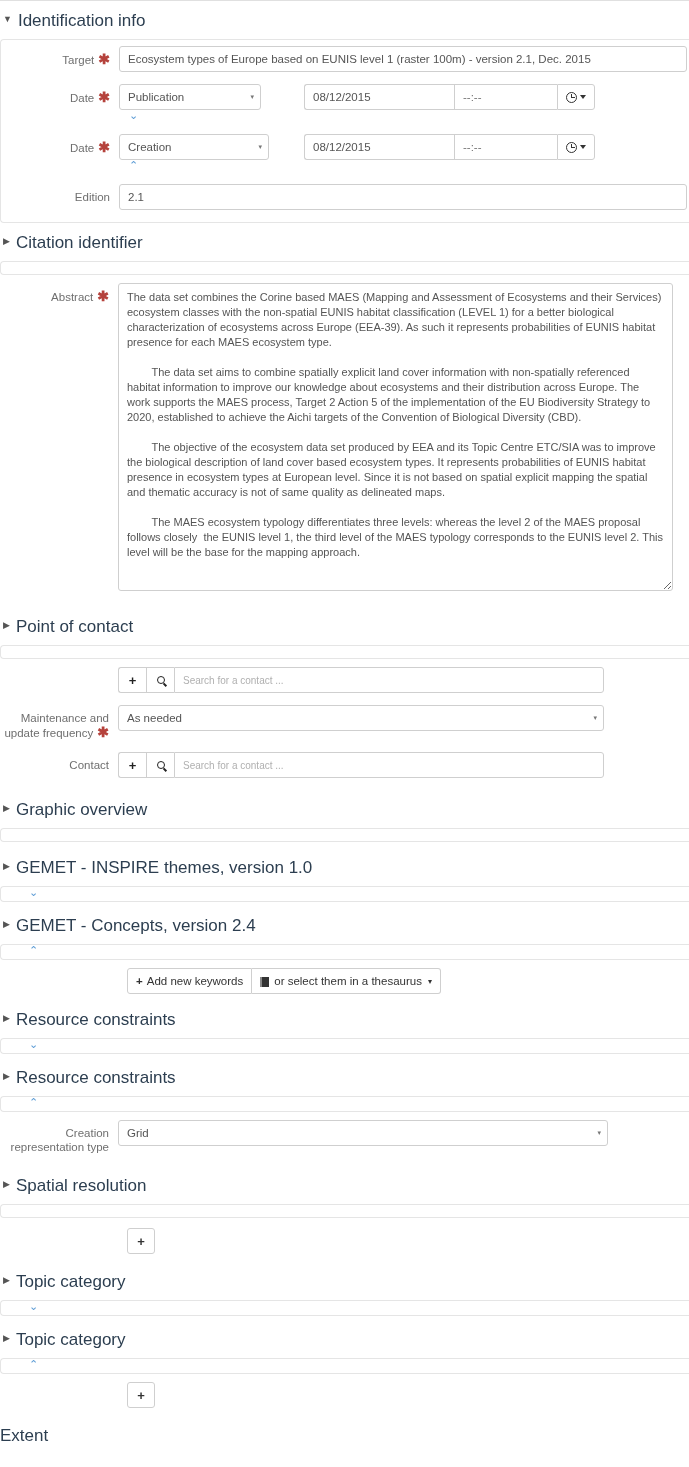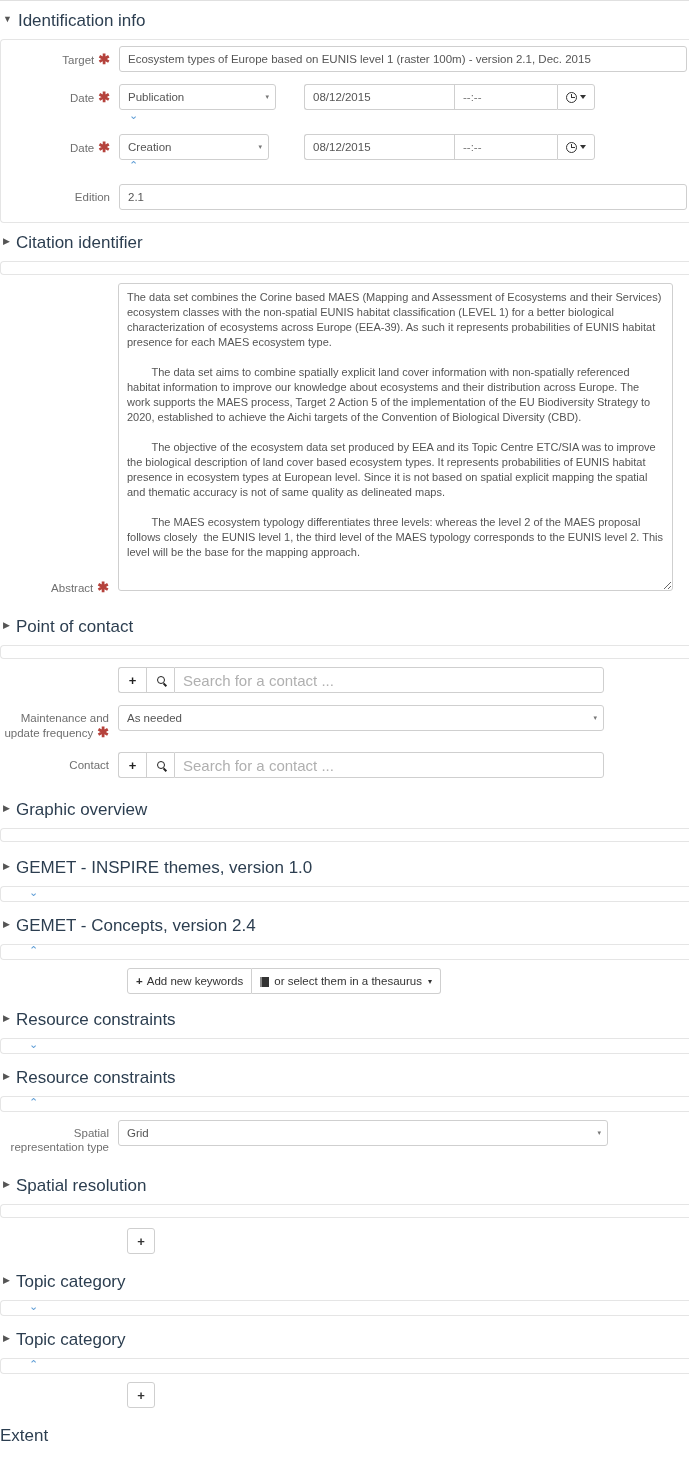--- a/index.html
+++ b/index.html
@@ -282,21 +282,21 @@
     background: #222;
     right: -1.5px; bottom: -4px;
     transform: rotate(-45deg);
   }
   .ig-input {
     flex: 1;
     height: 26px;
     border: 1px solid #cfcfcf;
     border-radius: 0 3px 3px 0;
     font-family: "Liberation Sans", sans-serif;
-    font-size: 15px;
+    font-size: 10px;
     color: #555;
     padding: 0 8px;
     outline: none;
     background: #fff;
   }
   .ig-input::placeholder { color: #b0b0b0; }
 
   .btn-group { display: inline-flex; }
   .btn-group .btn:first-child { border-radius: 3px 0 0 3px; }
   .btn-group .btn:last-child { border-radius: 0 3px 3px 0; border-left: none; }
@@ -341,21 +341,21 @@
           </div>
         </div>
 
         <div class="row">
           <div class="lbl">
             <span>Date</span><span class="req">✱</span>
           </div>
           <div class="ctrl">
             <div class="dt-row">
               <div class="dt-type">
-                <div class="sel-wrap" style="width:157px;">
+                <div class="sel-wrap" style="width:142px;">
                   <select class="sel">
                     <option>Publication</option>
                   </select>
                   <span class="sel-arrow">▾</span>
                 </div>
                 <div class="reorder">⌄</div>
               </div>
               <div class="dt-group">
                 <input class="dt-date" type="text" value="08/12/2015" style="">
                 <input class="dt-time" type="text" placeholder="--:--" style="">
@@ -409,21 +409,21 @@
   <div class="section">
     <div class="sec-head">
       <div class="legend">
         <span class="caret">▶</span>
         <span class="legend-text">Citation identifier</span>
       </div>
     </div>
     <div class="section-panel" style="height:14px;"></div>
   </div>
 
-  <div class="row" style="margin-top:8px;align-items:flex-end;">
+  <div class="row" style="margin-top:8px;">
     <div class="lbl">
       <span>Abstract</span><span class="req">✱</span>
     </div>
     <div class="ctrl">
       <textarea class="txtarea" style="">The data set combines the Corine based MAES (Mapping and Assessment of Ecosystems and their Services) ecosystem classes with the non-spatial EUNIS habitat classification (LEVEL 1) for a better biological characterization of ecosystems across Europe (EEA-39). As such it represents probabilities of EUNIS habitat presence for each MAES ecosystem type.
 
         The data set aims to combine spatially explicit land cover information with non-spatially referenced habitat information to improve our knowledge about ecosystems and their distribution across Europe. The work supports the MAES process, Target 2 Action 5 of the implementation of the EU Biodiversity Strategy to 2020, established to achieve the Aichi targets of the Convention of Biological Diversity (CBD).
 
         The objective of the ecosystem data set produced by EEA and its Topic Centre ETC/SIA was to improve the biological description of land cover based ecosystem types. It represents probabilities of EUNIS habitat presence in ecosystem types at European level. Since it is not based on spatial explicit mapping the spatial and thematic accuracy is not of same quality as delineated maps.
 
@@ -549,21 +549,21 @@
         <span class="caret">▶</span>
         <span class="legend-text">Resource constraints</span>
       </div>
     </div>
     <div class="section-panel" style="height:16px;">
       <div class="sec-chevron">⌃</div>
     </div>
   </div>
 
   <div class="row" style="margin-top:8px;">
-    <div class="lbl">Spatial representation type</div>
+    <div class="lbl">Creation representation type</div>
     <div class="ctrl" style="max-width:490px;">
       <div class="sel-wrap" style="display:block;">
         <select class="sel">
           <option>Grid</option>
         </select>
         <span class="sel-arrow">▾</span>
       </div>
     </div>
   </div>
 

